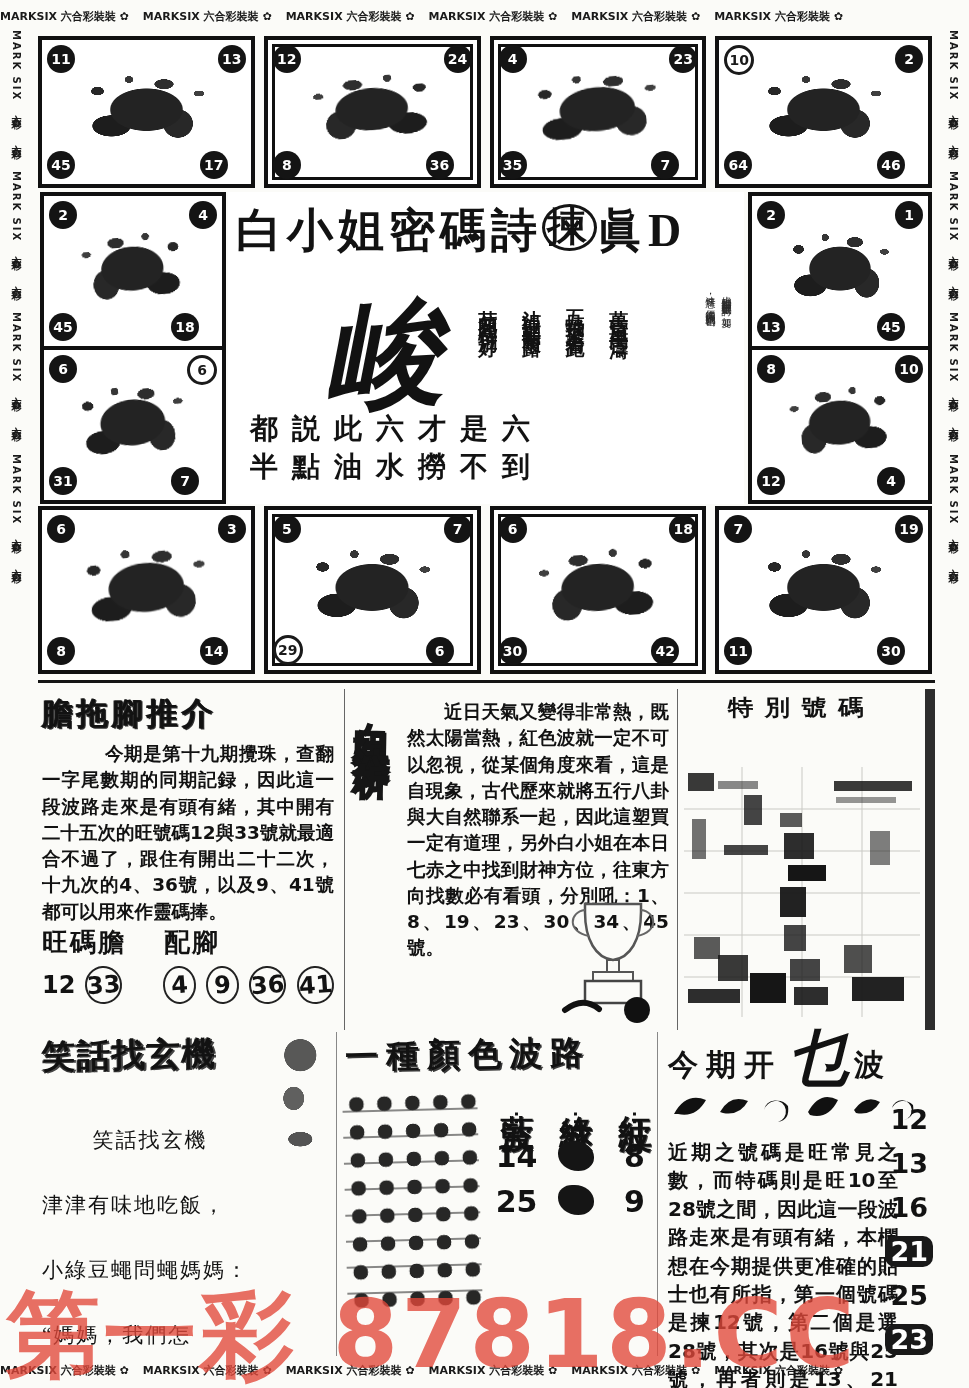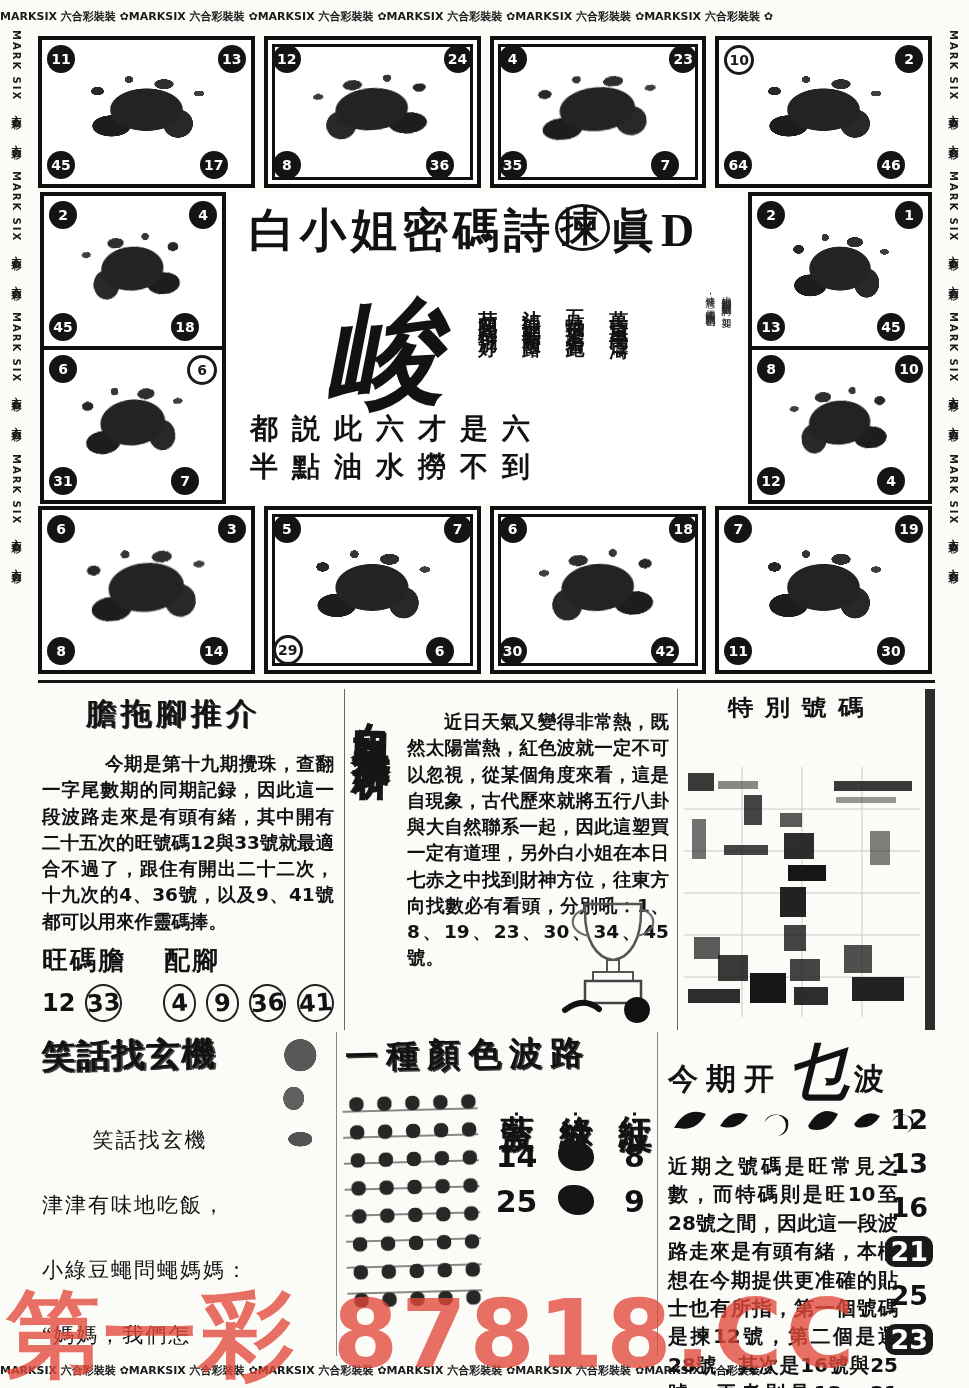--- a/index.html
+++ b/index.html
@@ -1,20 +1,20 @@
 <!DOCTYPE html>
 <html><head>
 <meta charset="utf-8">
 <style>
   html,body{margin:0;padding:0;background:#e8e8e4;}
   .page{position:relative;width:969px;height:1388px;background:#fbfbf8;color:#121212;
         font-family:"Liberation Serif","DejaVu Serif",serif;overflow:hidden;}
   
   .b-top,.b-bottom{position:absolute;left:0;width:969px;height:28px;display:flex;align-items:center;
-        overflow:hidden;font-family:"DejaVu Sans",sans-serif;font-weight:700;font-size:11px;
+        gap:14px;overflow:hidden;font-family:"DejaVu Sans",sans-serif;font-weight:700;font-size:11px;
         white-space:nowrap;color:#1a1a1a;}
   .b-top{top:2px;}
   .b-bottom{top:1356px;}
   .b-left,.b-right{position:absolute;top:30px;width:32px;height:1324px;display:flex;flex-direction:column;
         gap:10px;align-items:center;overflow:hidden;font-family:"DejaVu Sans",sans-serif;font-weight:700;
         font-size:10px;color:#1a1a1a;}
   .b-left{left:0;}
   .b-right{left:937px;}
   .vunit{writing-mode:vertical-rl;letter-spacing:2px;white-space:nowrap;}
   
@@ -40,43 +40,43 @@
     radial-gradient(ellipse 9% 7% at 60% 26%,#222 0 60%,transparent 62%),
     radial-gradient(ellipse 6% 6% at 22% 32%,#1a1a1a 0 60%,transparent 62%),
     radial-gradient(ellipse 5% 4% at 80% 34%,#333 0 60%,transparent 62%),
     radial-gradient(ellipse 4% 5% at 40% 22%,#2a2a2a 0 60%,transparent 62%);
     filter:blur(.4px) contrast(1.05);}
   .ink.v2{transform:scaleX(-1) rotate(4deg);}
   .ink.v3{transform:rotate(-5deg) scale(1.04);}
   
   .titleblock{position:absolute;left:228px;top:192px;width:516px;height:312px;background:#fff;}
   .headline{position:absolute;left:8px;top:8px;white-space:nowrap;font-weight:900;font-size:46px;
-            letter-spacing:5px;font-family:"Liberation Serif","DejaVu Serif",serif;margin-left:13px;}
+            letter-spacing:5px;font-family:"Liberation Serif","DejaVu Serif",serif;}
   .headline .circ{display:inline-block;border:3px solid #151515;border-radius:50%;line-height:1.02;
             padding:0 2px;font-size:40px;vertical-align:6px;}
   .bigchar{position:absolute;left:96px;top:86px;font-size:118px;font-weight:900;font-style:italic;
             transform:rotate(-3deg);font-family:"DejaVu Serif",serif;}
   .poem{position:absolute;left:238px;top:102px;height:190px;writing-mode:vertical-rl;
         font-size:19px;font-weight:700;letter-spacing:5px;line-height:2.3;}
   .note{position:absolute;left:474px;top:96px;height:200px;writing-mode:vertical-rl;
         font-size:10px;line-height:1.6;letter-spacing:1px;color:#2b2b2b;}
   .slogan{position:absolute;left:22px;top:218px;font-size:28px;font-weight:700;letter-spacing:14px;
         line-height:1.35;white-space:nowrap;}
   
   .midsec{position:absolute;left:38px;top:680px;width:897px;height:350px;display:flex;border-top:3px solid #151515;padding-top:6px;box-sizing:border-box;}
   .colL{width:292px;padding:4px 10px 0 4px;border-right:1px solid #666;}
   .colM{width:316px;padding:4px 8px 0 8px;border-right:1px solid #666;position:relative;}
   .colR{flex:1;position:relative;border-right:10px solid #2d2d2d;}
-  .sec-title{font-family:"DejaVu Sans",sans-serif;font-weight:400;font-size:31px;letter-spacing:4px;
-        text-shadow:1px 1px 0 #333, -1px 0 0 #222;margin-left:44px;}
+  .sec-title{font-family:"DejaVu Sans",sans-serif;font-weight:700;font-size:31px;letter-spacing:4px;
+        text-shadow:1px 1px 0 #333, -1px 0 0 #222;}
   .body-txt{font-family:"DejaVu Sans",sans-serif;font-weight:600;font-size:18.5px;line-height:1.42;
-        text-align:justify;margin-top:16px;}
+        text-align:justify;margin-top:6px;}
   .indent3{text-indent:3.4em;}
   .indent2{text-indent:2em;}
-  .subrow{display:flex;gap:38px;margin-top:8px;font-family:"DejaVu Sans",sans-serif;font-weight:900;font-size:26px;letter-spacing:2px;}
+  .subrow{display:flex;gap:38px;font-family:"DejaVu Sans",sans-serif;font-weight:900;font-size:26px;letter-spacing:2px;}
   .numrow{display:flex;align-items:center;gap:10px;margin-top:6px;font-family:"DejaVu Sans",sans-serif;
         font-weight:700;font-size:24px;}
   .numrow .gap{width:26px;}
   .ncirc{border:2.5px solid #222;border-radius:50%;width:38px;height:34px;display:flex;align-items:center;justify-content:center;transform:rotate(-4deg);}
   .vtitle{position:absolute;left:2px;top:6px;writing-mode:vertical-rl;font-family:"DejaVu Sans",sans-serif;
         font-weight:900;font-size:36px;letter-spacing:8px;color:#fff;
         -webkit-text-stroke:2.2px #161616;text-shadow:0 0 1px #111;transform:rotate(1deg);}
   .colM .body-txt{margin-left:54px;}
   .trophy{position:absolute;right:6px;bottom:4px;}
   .sp-title{font-family:"DejaVu Sans",sans-serif;font-weight:700;font-size:22px;letter-spacing:10px;
@@ -102,21 +102,21 @@
       repeating-linear-gradient(0deg,transparent 0 24px,rgba(25,25,25,.55) 24px 26px),
       radial-gradient(circle 10px,#171717 72%,transparent 76%);
       background-size:auto,28px 28px;filter:blur(.3px);}
   .oc-cols{display:flex;gap:14px;margin-left:14px;}
   .oc-col{display:flex;flex-direction:column;align-items:center;}
   .oc-head{writing-mode:vertical-rl;font-family:"DejaVu Serif",serif;font-weight:900;font-size:33px;
       letter-spacing:4px;text-shadow:1px 1px 0 #444;}
   .oc-colon{font-weight:900;font-size:20px;margin:6px 0 4px 0;}
   .oc-num{font-family:"DejaVu Sans",sans-serif;font-weight:700;font-size:30px;line-height:1.5;}
   .blot{width:36px;height:30px;background:#151515;border-radius:40% 55% 45% 58%;margin:7px 0;}
-  .tp-titlerow{display:flex;align-items:flex-end;gap:6px;margin-top:14px;}
+  .tp-titlerow{display:flex;align-items:flex-end;gap:6px;margin-top:0;}
   .tp-pre,.tp-suf{font-weight:900;font-size:30px;letter-spacing:8px;}
   .tp-big{font-weight:900;font-size:60px;line-height:.9;font-style:italic;}
   .tp-body{font-family:"DejaVu Sans",sans-serif;font-weight:700;font-size:20px;line-height:1.42;
       width:230px;margin-top:10px;text-align:justify;}
   .tp-nums{position:absolute;right:2px;top:72px;display:flex;flex-direction:column;gap:13px;
       font-family:"DejaVu Sans",sans-serif;font-weight:700;font-size:27px;align-items:center;}
   .tp-nums .inv{background:#191919;color:#fff;padding:0 5px;border-radius:10px;}
   
   .watermark{position:absolute;left:6px;top:1272px;z-index:40;font-family:"DejaVu Sans",sans-serif;
       font-weight:900;font-size:94px;letter-spacing:3px;color:#e2483a;opacity:.78;white-space:nowrap;}

